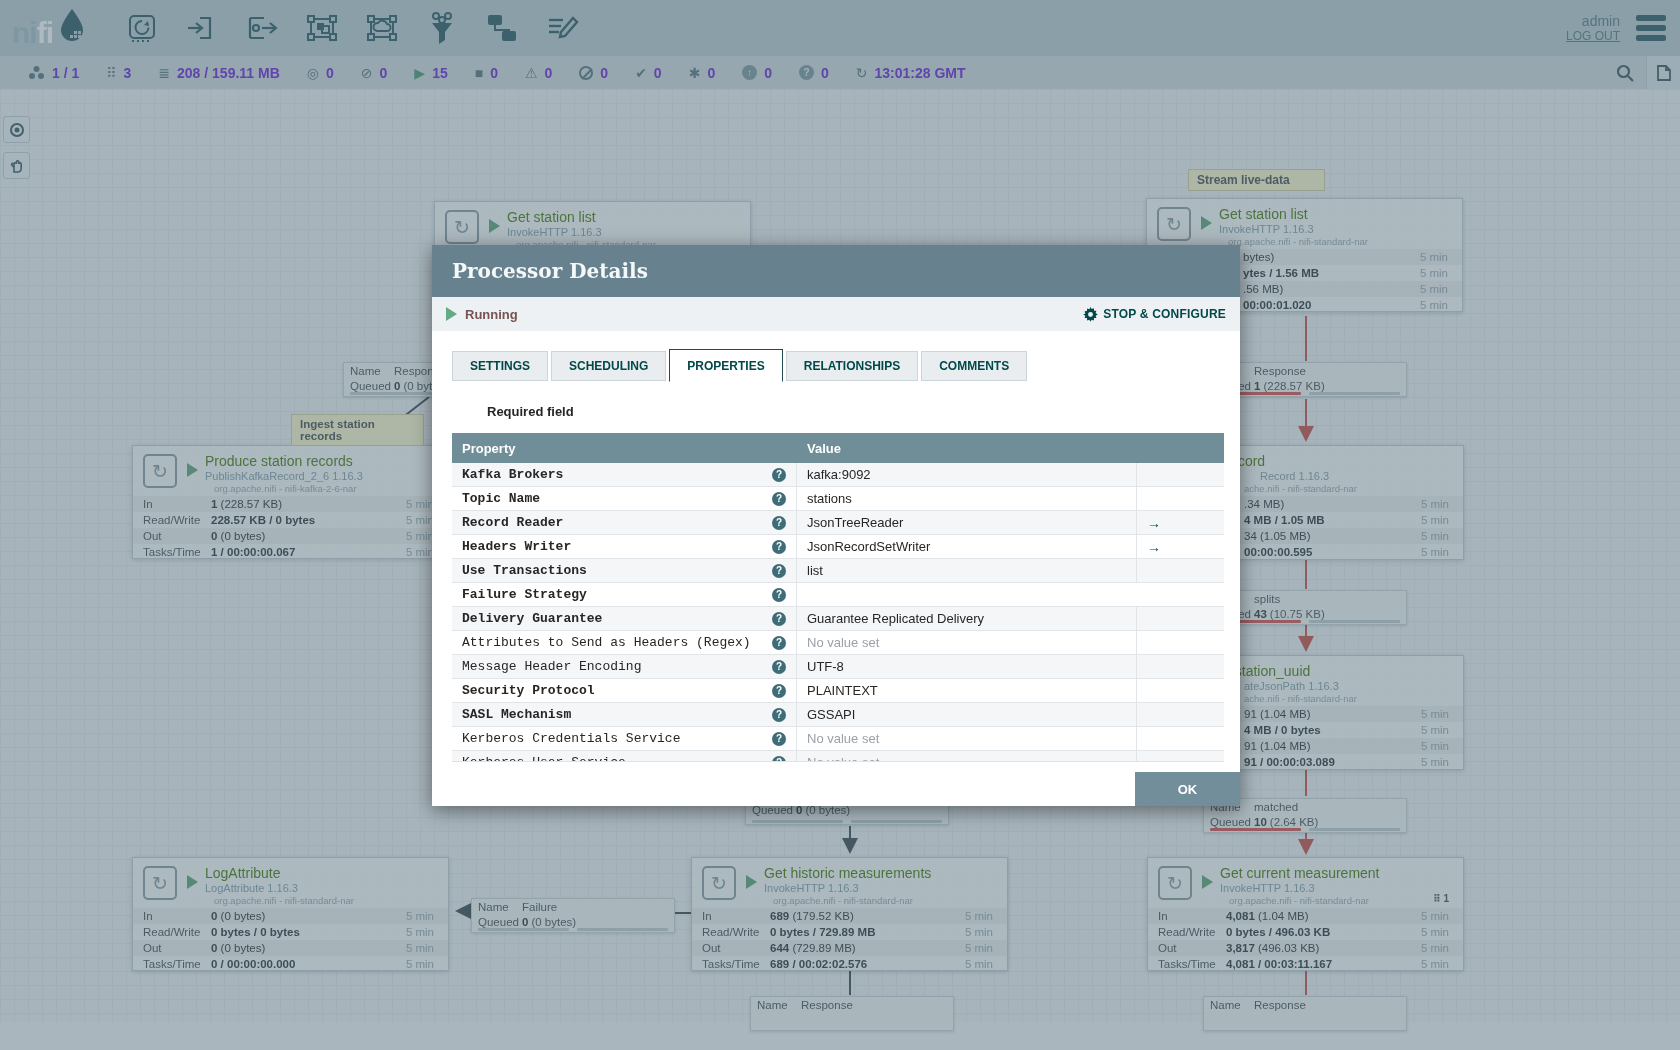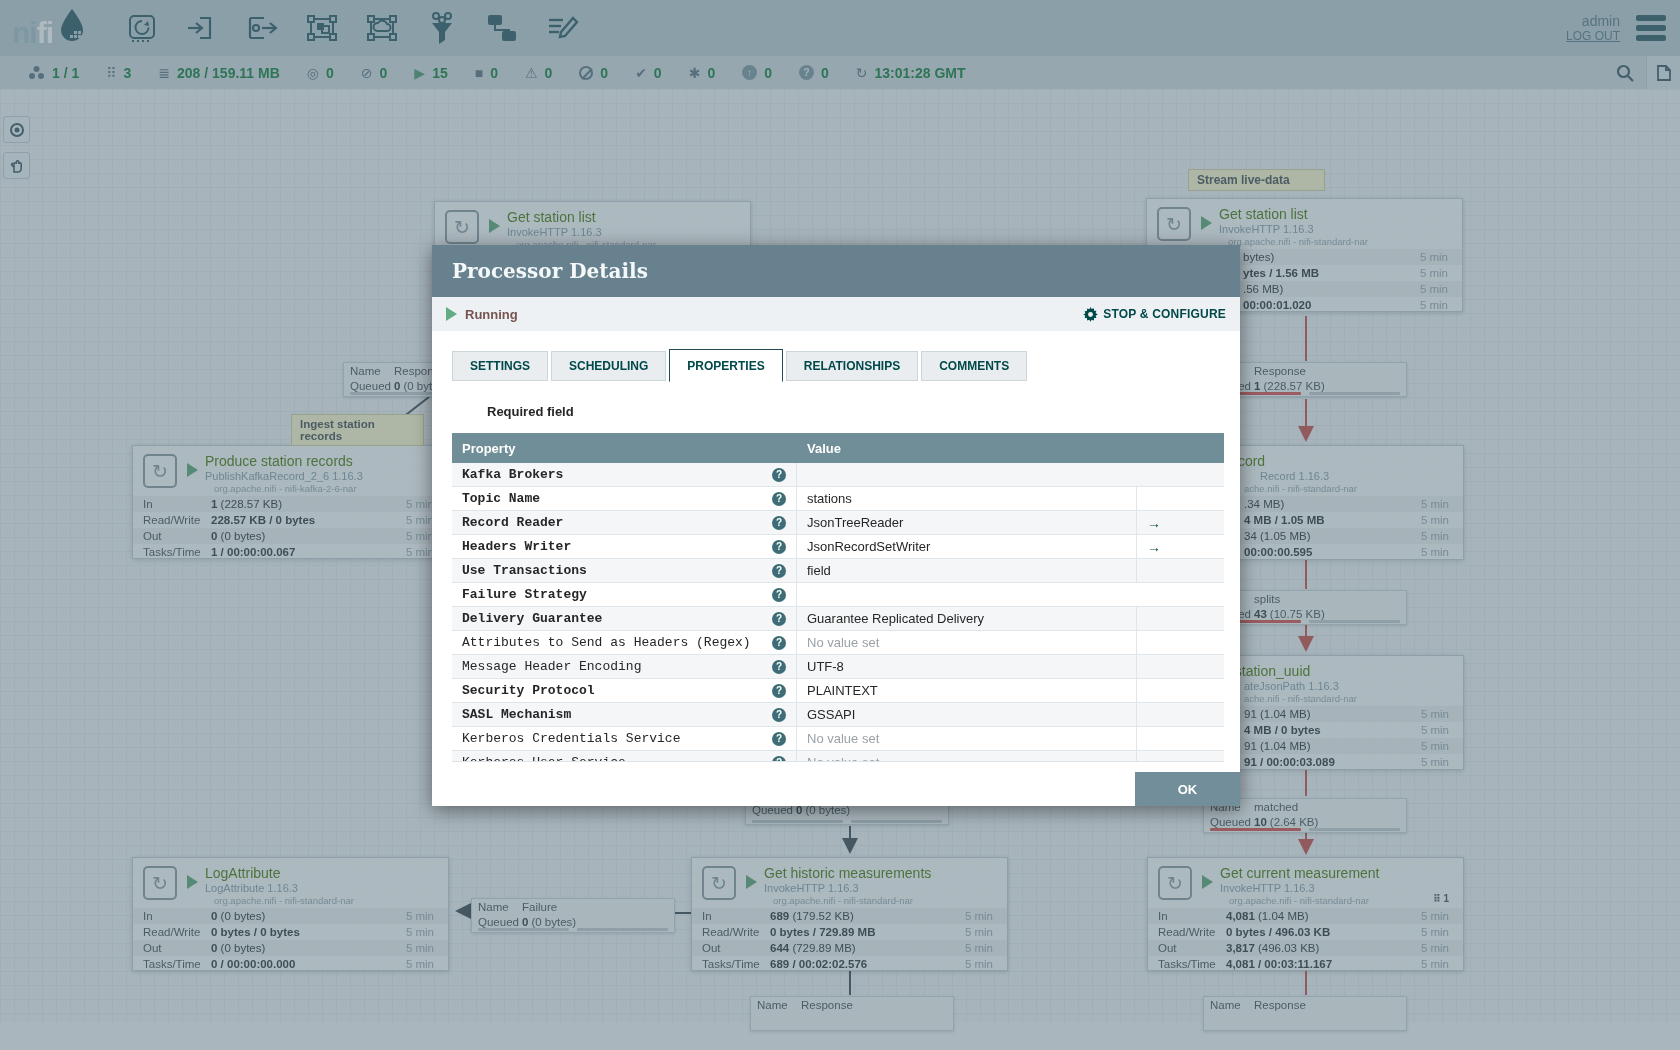--- a/index.html
+++ b/index.html
@@ -20,21 +20,21 @@
   .user-name { font-size:14px; color:#5c7d8a; }
   .logout { font-size:12px; color:#5c7d8a; text-decoration:underline; cursor:pointer; }
   .hamburger { display:flex; flex-direction:column; gap:4px; cursor:pointer; }
   .hamburger span { width:30px; height:6px; background:#2f5b66; border-radius:2px; }
 
   
   .statusbar { position:absolute; left:0; top:56px; width:100%; height:33px; background:#d3dae0; display:flex; align-items:center; padding-left:28px; z-index:5; font-size:14px; color:#41565f; }
   .sb-item { display:flex; align-items:center; gap:7px; margin-right:27px; white-space:nowrap; }
   .sb-ico { font-size:14px; color:#5b7782; display:inline-flex; align-items:center; justify-content:center; }
   .sb-ico.green { color:#4e9a6f; }
-  .sb-val { font-weight:bold; color:#15803d; }
+  .sb-val { font-weight:bold; color:#6d28d9; }
   .sb-circ { width:15px; height:15px; border-radius:50%; background:#7f99a3; color:#e9eef1; font-size:10px; font-weight:bold; display:inline-flex; align-items:center; justify-content:center; }
   .sb-slash { position:relative; width:14px; height:14px; border:2px solid #5b7782; border-radius:50%; }
   .sb-slash:after { content:""; position:absolute; left:-1px; top:5px; width:14px; height:2px; background:#5b7782; transform:rotate(-45deg); }
   .sb-spacer { flex:1; }
   .sb-search { margin-right:12px; cursor:pointer; }
   .sb-docbox { width:34px; height:33px; background:#dfe6ea; border-left:1px solid #c2ccd2; display:flex; align-items:center; justify-content:center; cursor:pointer; }
 
   
   .canvas { position:absolute; left:0; top:89px; width:1680px; height:933px; z-index:1;
     background-color:#f0f3f5;
@@ -677,20 +677,23 @@
       <div class="t-head">
         <span class="c-prop">Property</span>
         <span class="c-val">Value</span>
         <span class="c-act"></span>
       </div>
       <div class="t-row req">
         <span class="c-prop">
             <span class="pname">Kafka Brokers</span>
             <span class="qmark">?</span>
           </span>
+        <span class="c-val">
+            <span class="vtext">kafka:9092</span>
+          </span>
           <span class="c-act"></span>
       </div>
       <div class="t-row req">
         <span class="c-prop">
             <span class="pname">Topic Name</span>
             <span class="qmark">?</span>
           </span>
         <span class="c-val">
             <span class="vtext">stations</span>
           </span>
@@ -719,21 +722,21 @@
         <span class="c-act">
             <span class="goarrow">→</span>
           </span>
       </div>
       <div class="t-row req">
         <span class="c-prop">
             <span class="pname">Use Transactions</span>
             <span class="qmark">?</span>
           </span>
         <span class="c-val">
-            <span class="vtext">field</span>
+            <span class="vtext">list</span>
           </span>
           <span class="c-act"></span>
       </div>
       <div class="t-row req">
         <span class="c-prop">
             <span class="pname">Failure Strategy</span>
             <span class="qmark">?</span>
           </span>
           <span class="c-act"></span>
       </div>

